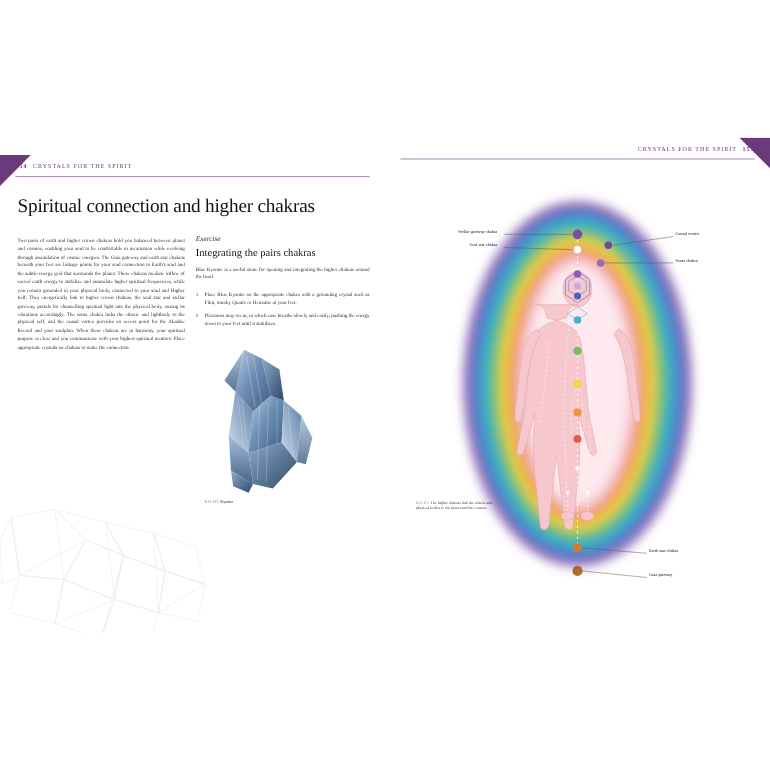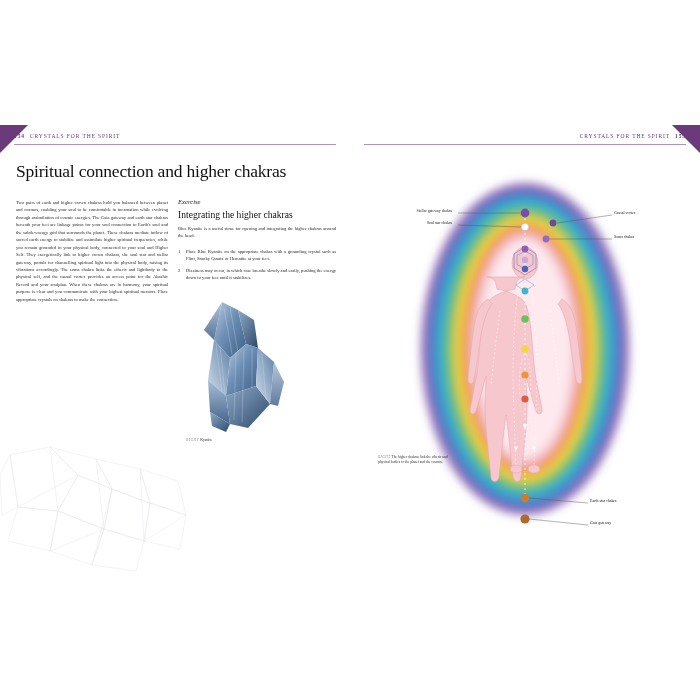--- a/index.html
+++ b/index.html
@@ -21,21 +21,21 @@
     width: 700px;
     height: 450px;
     background: #ffffff;
     overflow: hidden;
   }
 
   
   #left-page {
     position: absolute;
     left: 0;
-    top: 0;
+    top: 16px;
     width: 350px;
     height: 450px;
     background: #ffffff;
     overflow: hidden;
     padding-left: 12px;
   }
   
   .corner-left {
     position: absolute;
     left: 0;
@@ -252,21 +252,21 @@
     <div class="run-head-left">
       <span class="folio-left">154</span><span>CRYSTALS FOR THE SPIRIT</span>
     </div>
     <div class="rule-left"></div>
 
     <div id="left-title">Spiritual connection and higher chakras</div>
 
     <div class="body-col" id="left-col1">Two pairs of earth and higher crown chakras hold you balanced between planet and cosmos, enabling your soul to be comfortable in incarnation while evolving through assimilation of cosmic energies. The Gaia gateway and earth star chakras beneath your feet are linkage points for your soul connection to Earth's soul and the subtle-energy grid that surrounds the planet. These chakras mediate inflow of sacred earth energy to stabilize and assimilate higher spiritual frequencies, while you remain grounded in your physical body, connected to your soul and Higher Self. They energetically link to higher crown chakras, the soul star and stellar gateway, portals for channelling spiritual light into the physical body, raising its vibrations accordingly. The soma chakra links the etheric and lightbody to the physical self, and the causal vortex provides an access point for the Akashic Record and your soulplan. When these chakras are in harmony, your spiritual purpose is clear and you communicate with your highest spiritual mentors. Place appropriate crystals on chakras to make the connection.</div>
 
     <div id="ex-label">Exercise</div>
-    <div id="ex-title">Integrating the higher chakras</div>
+    <div id="ex-title">Integrating the pairs chakras</div>
     <div class="body-col" id="ex-intro">Blue Kyanite is a useful stone for opening and integrating the higher chakras around the head.</div>
 
     <div id="ex-list">
       <div class="ex-item">
         <span class="ex-num">1</span>
         <span>Place Blue Kyanite on the appropriate chakra with a grounding crystal such as Flint, Smoky Quartz or Hematite at your feet.</span>
       </div>
       <div class="ex-item">
         <span class="ex-num">2</span>
         <span>Dizziness may occur, in which case breathe slowly and easily, pushing the energy down to your feet until it stabilizes.</span>

